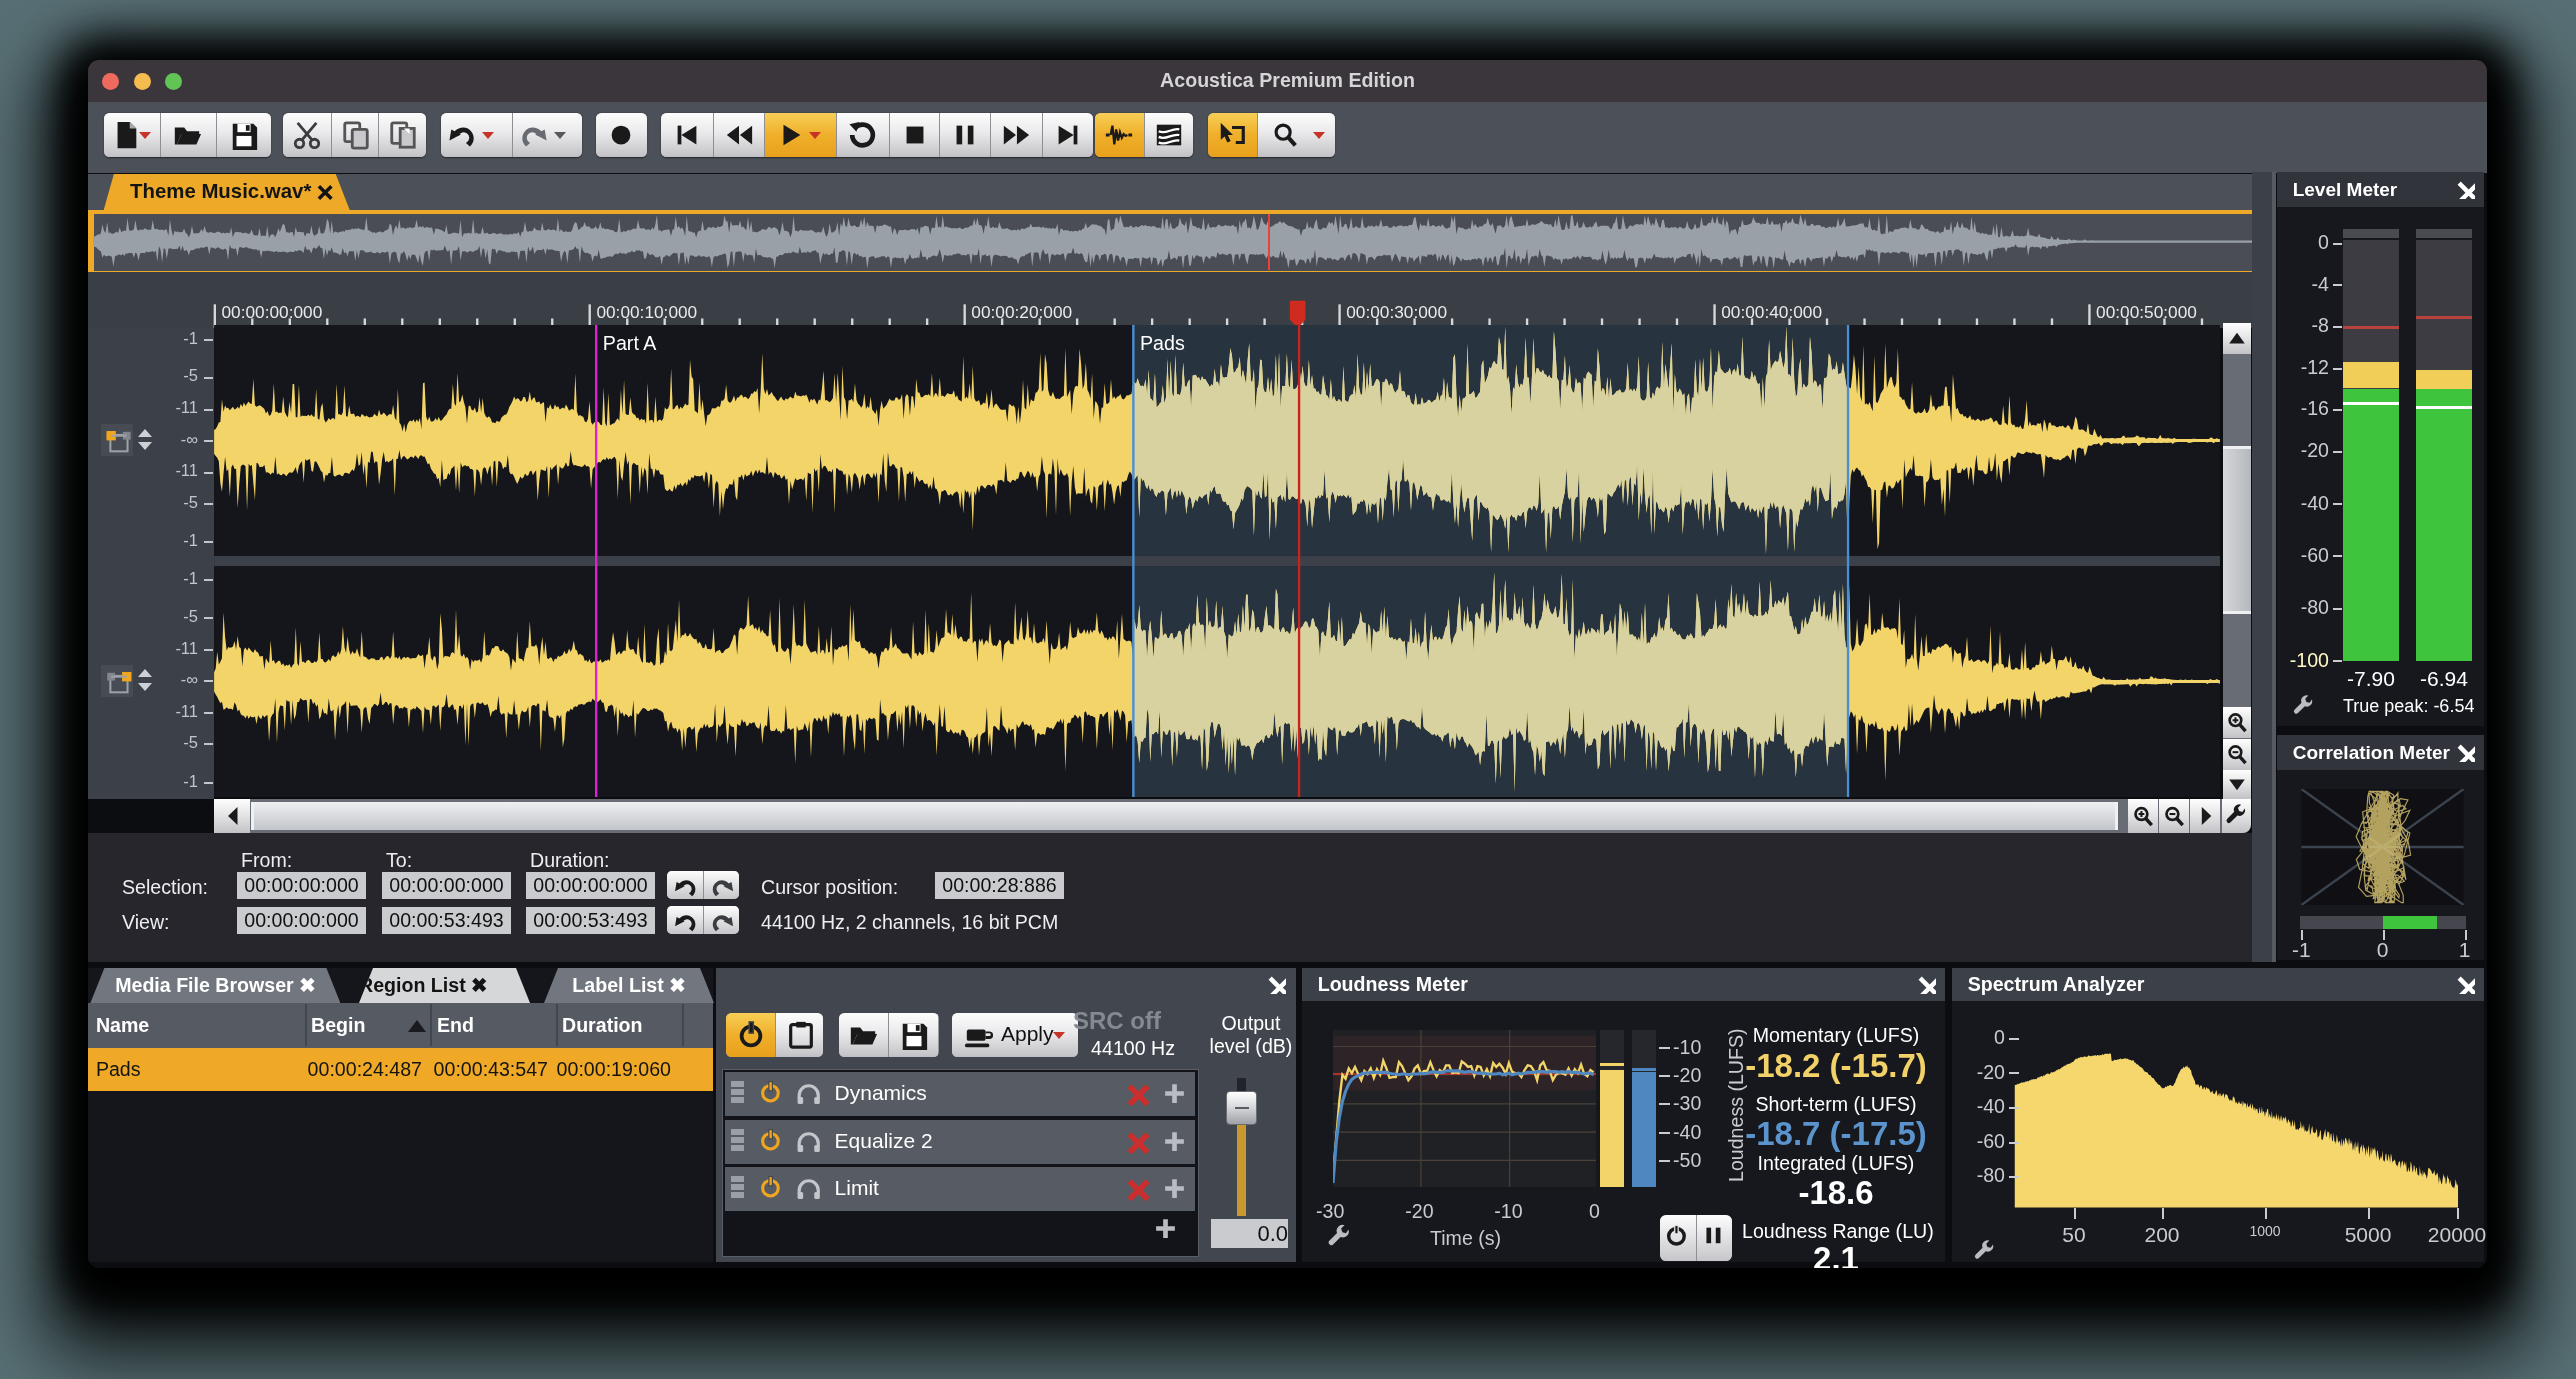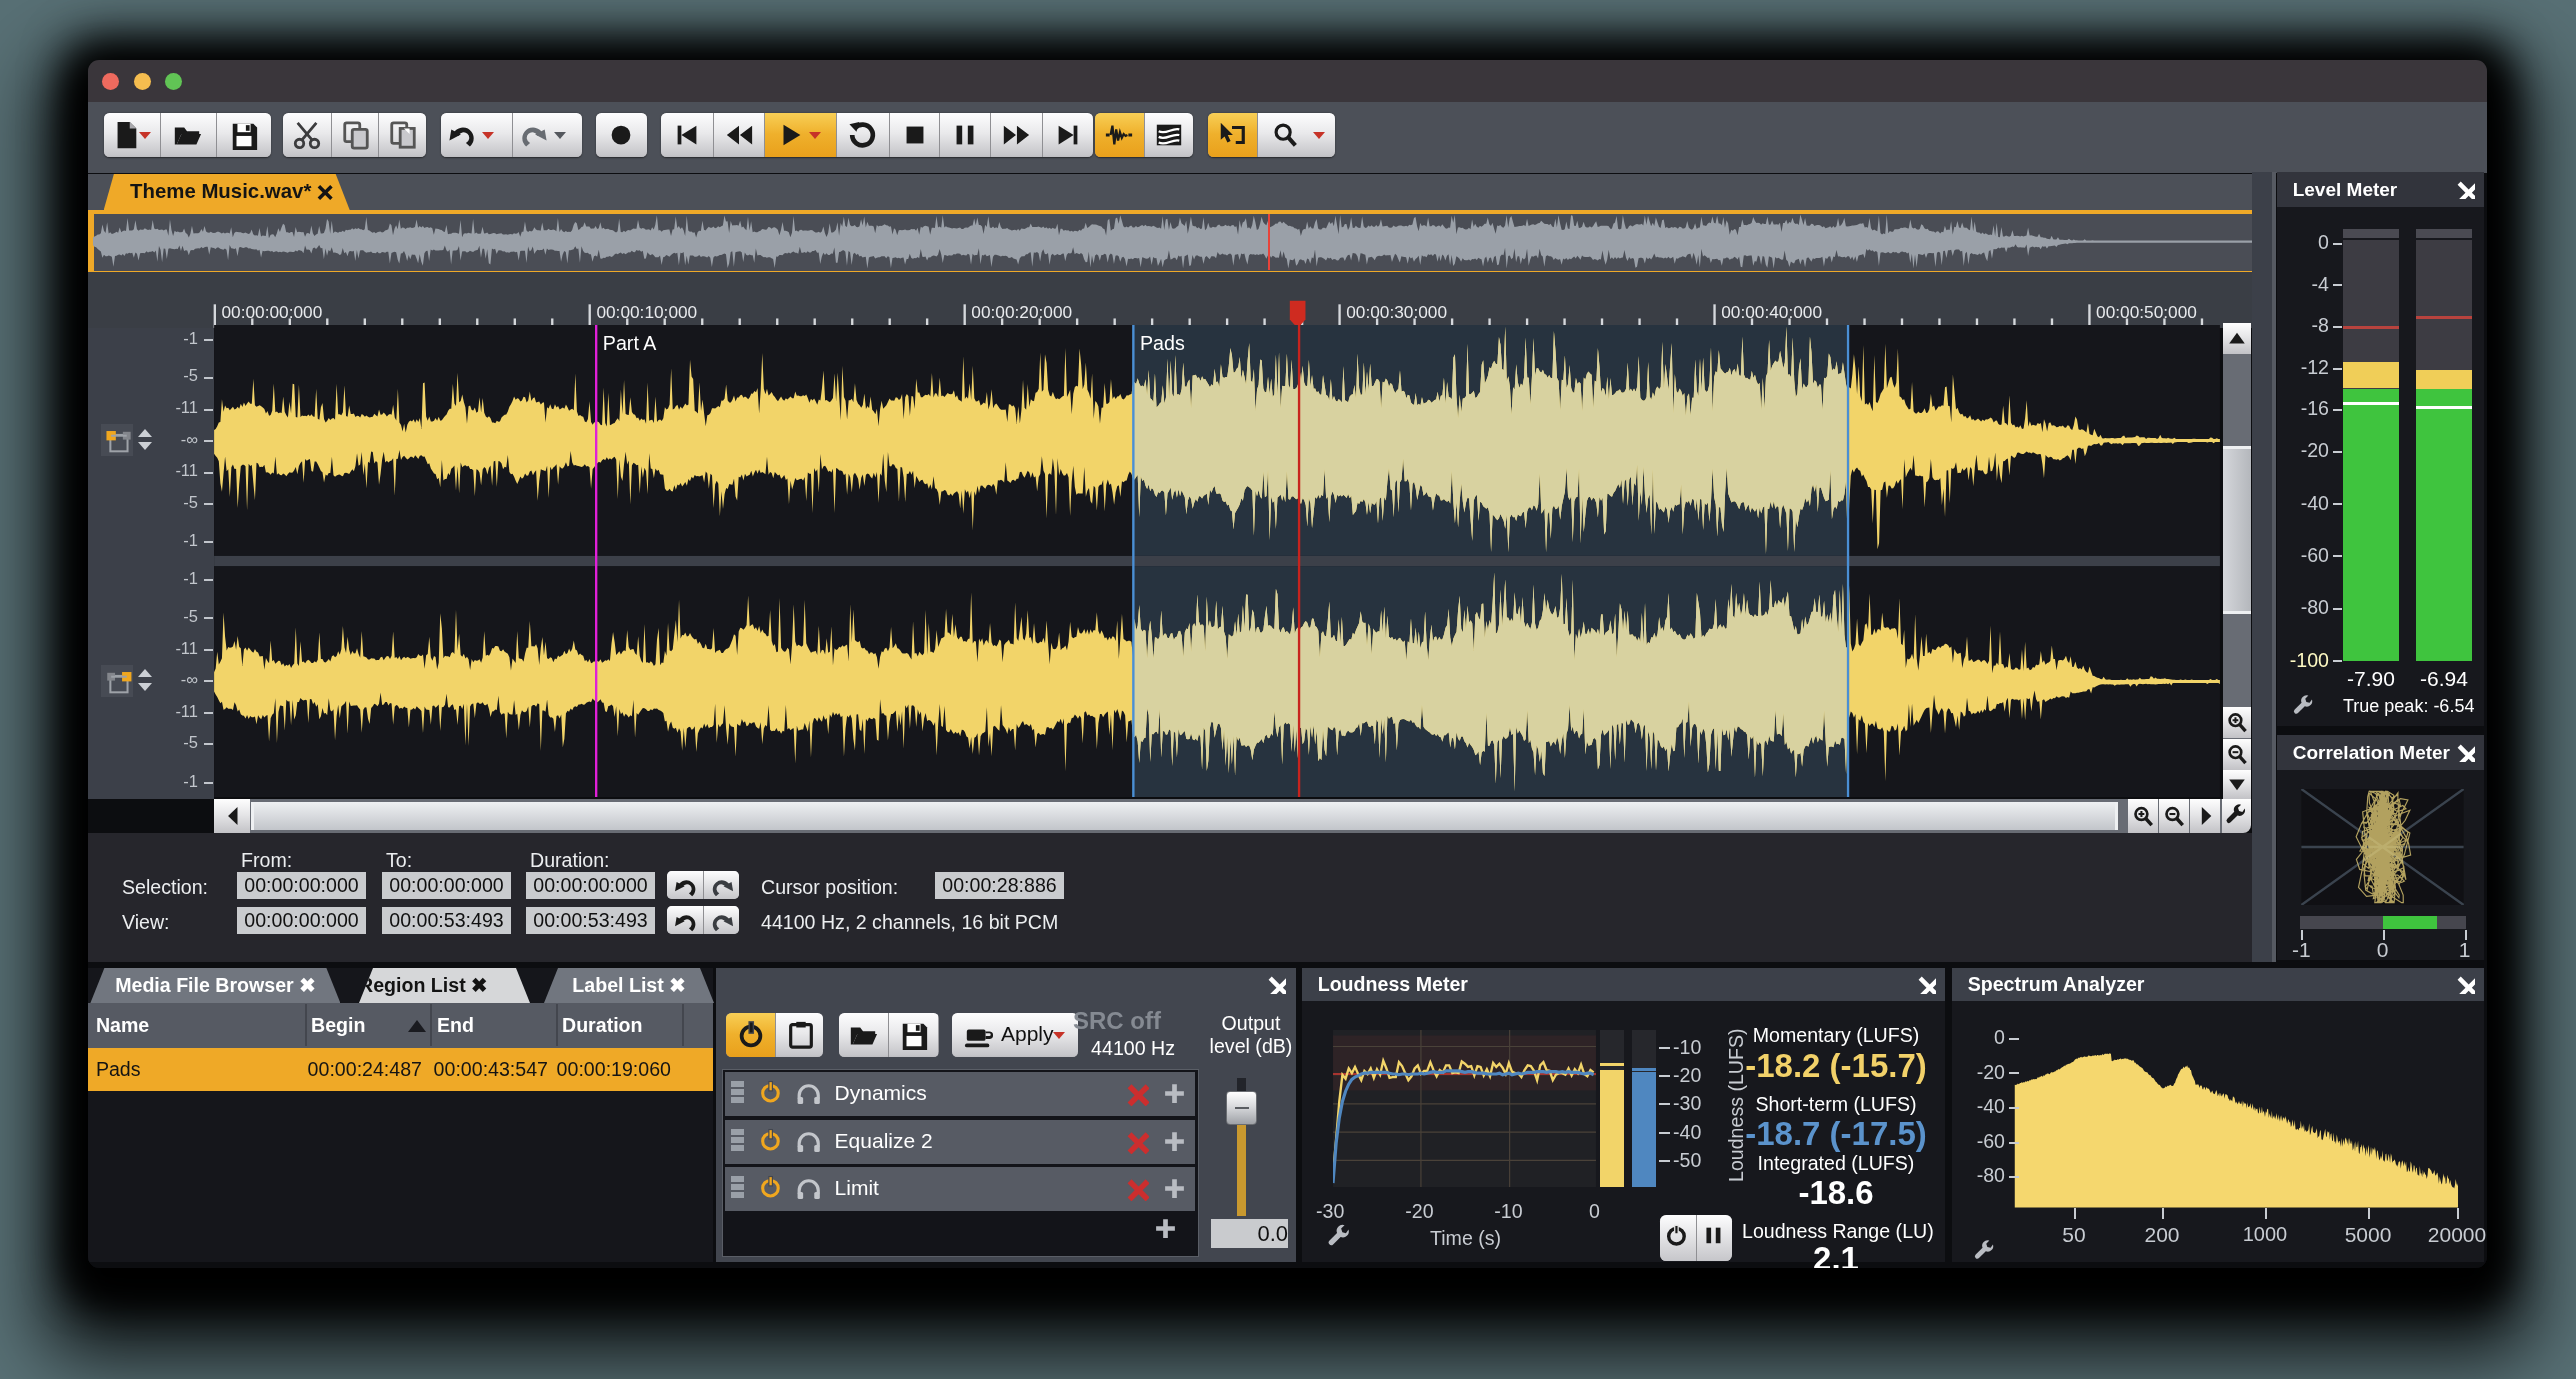--- a/index.html
+++ b/index.html
@@ -1,17 +1,18 @@
 <!DOCTYPE html>
 <html style="font-size:12.6px"><head><meta charset="utf-8"><style>html,body{margin:0;padding:0;width:2576px;height:1379px;background:#587075;font-family:"Liberation Sans",sans-serif;overflow:hidden}*{box-sizing:border-box}.a{position:absolute}.btn{position:absolute;background:linear-gradient(#fefefe,#e6e6e8 45%,#c2c2c6);}.hdr{position:absolute;background:#3c4049;color:#fff;font-weight:bold;font-size:19.6px;}</style></head><body>
 <div class="a" style="left:88px;top:60px;width:2399px;height:1208px;background:#0c0d10;border-radius:11px;box-shadow:0 0 43px 22px rgba(0,0,0,0.95),0 43px 75px 43px rgba(0,0,0,0.85),0 19.6px 35px 15.7px rgba(0,0,0,0.9);overflow:hidden">
     <div class="a" style="left:0;top:0;width:2399px;height:42px;background:#3a363b"></div>
     <div class="a" style="left:14px;top:12.6px;width:17.3px;height:17.3px;border-radius:50%;background:#ee6a5e"></div>
     <div class="a" style="left:46px;top:12.6px;width:17.3px;height:17.3px;border-radius:50%;background:#f5bd4f"></div>
     <div class="a" style="left:77px;top:12.6px;width:17.3px;height:17.3px;border-radius:50%;background:#61c455"></div>
+    <div class="a" style="left:0;top:8.6px;width:2399px;text-align:center;color:#d6d4d7;font-size:19.6px;font-weight:bold">Acoustica Premium Edition</div>
     <div class="a" style="left:0;top:42px;width:2399px;height:71px;background:#4c5058"></div>
     <div class="a" style="left:15.7px;top:53px;width:167px;height:44px;border-radius:5.5px;overflow:hidden;background:#9a9a9e;box-shadow:0 0.8px 1.6px rgba(0,0,0,.5)">
       <div class="a" style="left:0px;top:0;width:56px;height:44px;background:linear-gradient(#fdfdfe,#e9e9eb 46%,#c6c6ca 95%,#bebec2);">
         <div style="position:absolute;left:7px;top:7px"><svg width="30" height="30" viewBox="0 0 32 32">
             <path d="M7 2h13l7 7v21H7z" fill="#1a1a1a"></path>
             <path d="M20 2l7 7h-7z" fill="#a9a9ad"></path>
           </svg></div>
         <div style="position:absolute;left:35px;top:19px;width:0;height:0;border-left:6.3px solid transparent;border-right:6.3px solid transparent;border-top:7.9px solid #c63328"></div>
       </div>
       <div class="a" style="left:56px;top:0;width:56px;height:44px;background:linear-gradient(#fdfdfe,#e9e9eb 46%,#c6c6ca 95%,#bebec2);border-left:0.8px solid #8f8f93;">
@@ -639,21 +640,21 @@
       <div class="a" style="left:57px;top:139px;width:10.2px;height:2.4px;background:#c8ccd2"></div>
       <div class="a" style="left:0;top:162px;width:53px;text-align:right;color:#c8ccd2;font-size:19.6px">-60</div>
       <div class="a" style="left:57px;top:174px;width:10.2px;height:2.4px;background:#c8ccd2"></div>
       <div class="a" style="left:0;top:196px;width:53px;text-align:right;color:#c8ccd2;font-size:19.6px">-80</div>
       <div class="a" style="left:57px;top:208px;width:10.2px;height:2.4px;background:#c8ccd2"></div>
       <div class="a" style="left:122px;top:240px;width:2.4px;height:11px;background:#c8ccd2"></div>
       <div class="a" style="left:75px;top:255px;width:94px;text-align:center;color:#c8ccd2;font-size:21px">50</div>
       <div class="a" style="left:210px;top:240px;width:2.4px;height:11px;background:#c8ccd2"></div>
       <div class="a" style="left:163px;top:255px;width:94px;text-align:center;color:#c8ccd2;font-size:21px">200</div>
       <div class="a" style="left:313px;top:240px;width:2.4px;height:11px;background:#c8ccd2"></div>
-      <div class="a" style="left:266px;top:255px;width:94px;text-align:center;color:#c8ccd2;font-size:20px">1000</div>
+      <div class="a" style="left:266px;top:255px;width:94px;text-align:center;color:#c8ccd2;font-size:14px">1000</div>
       <div class="a" style="left:416px;top:240px;width:2.4px;height:11px;background:#c8ccd2"></div>
       <div class="a" style="left:369px;top:255px;width:94px;text-align:center;color:#c8ccd2;font-size:21px">5000</div>
       <div class="a" style="left:505px;top:240px;width:2.4px;height:11px;background:#c8ccd2"></div>
       <div class="a" style="left:458px;top:255px;width:94px;text-align:center;color:#c8ccd2;font-size:21px">20000</div>
       <div class="a" style="left:19.6px;top:271px"><svg width="31" height="31" viewBox="0 0 40 40" style="">
           <path d="M27 7a7 7 0 0 1-9.2 8.8L9 24.6A3 3 0 1 1 4.8 20l8.8-8.8A7 7 0 0 1 22.4 2l-4 4 1.4 4.2L24 11.4z" fill="#b9bcc2"></path>
         </svg></div>
     </div>
     <div class="a" style="left:2164px;top:112px;width:24px;height:790px;background:#3c4049">
       <div class="a" style="left:19.6px;top:0;width:4.7px;height:100%;background:#565a62"></div>

